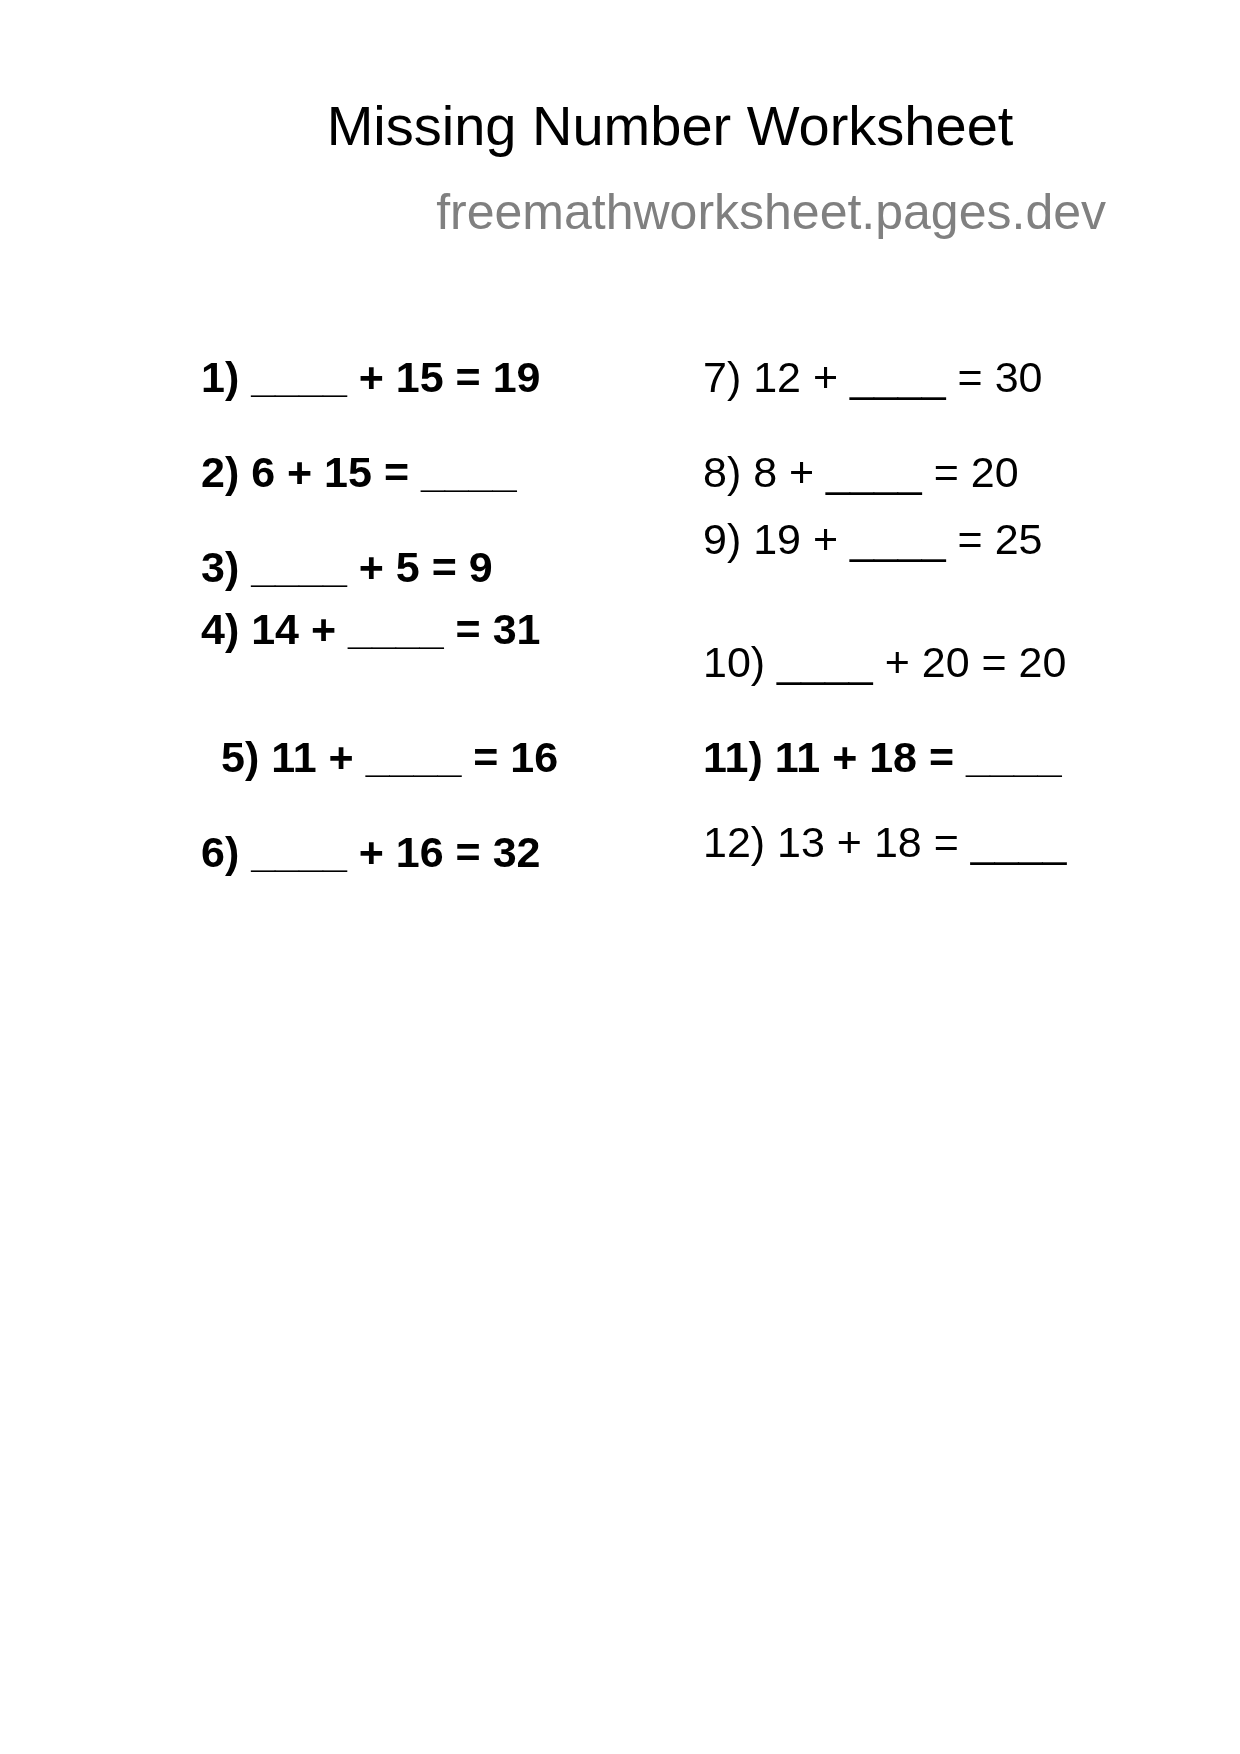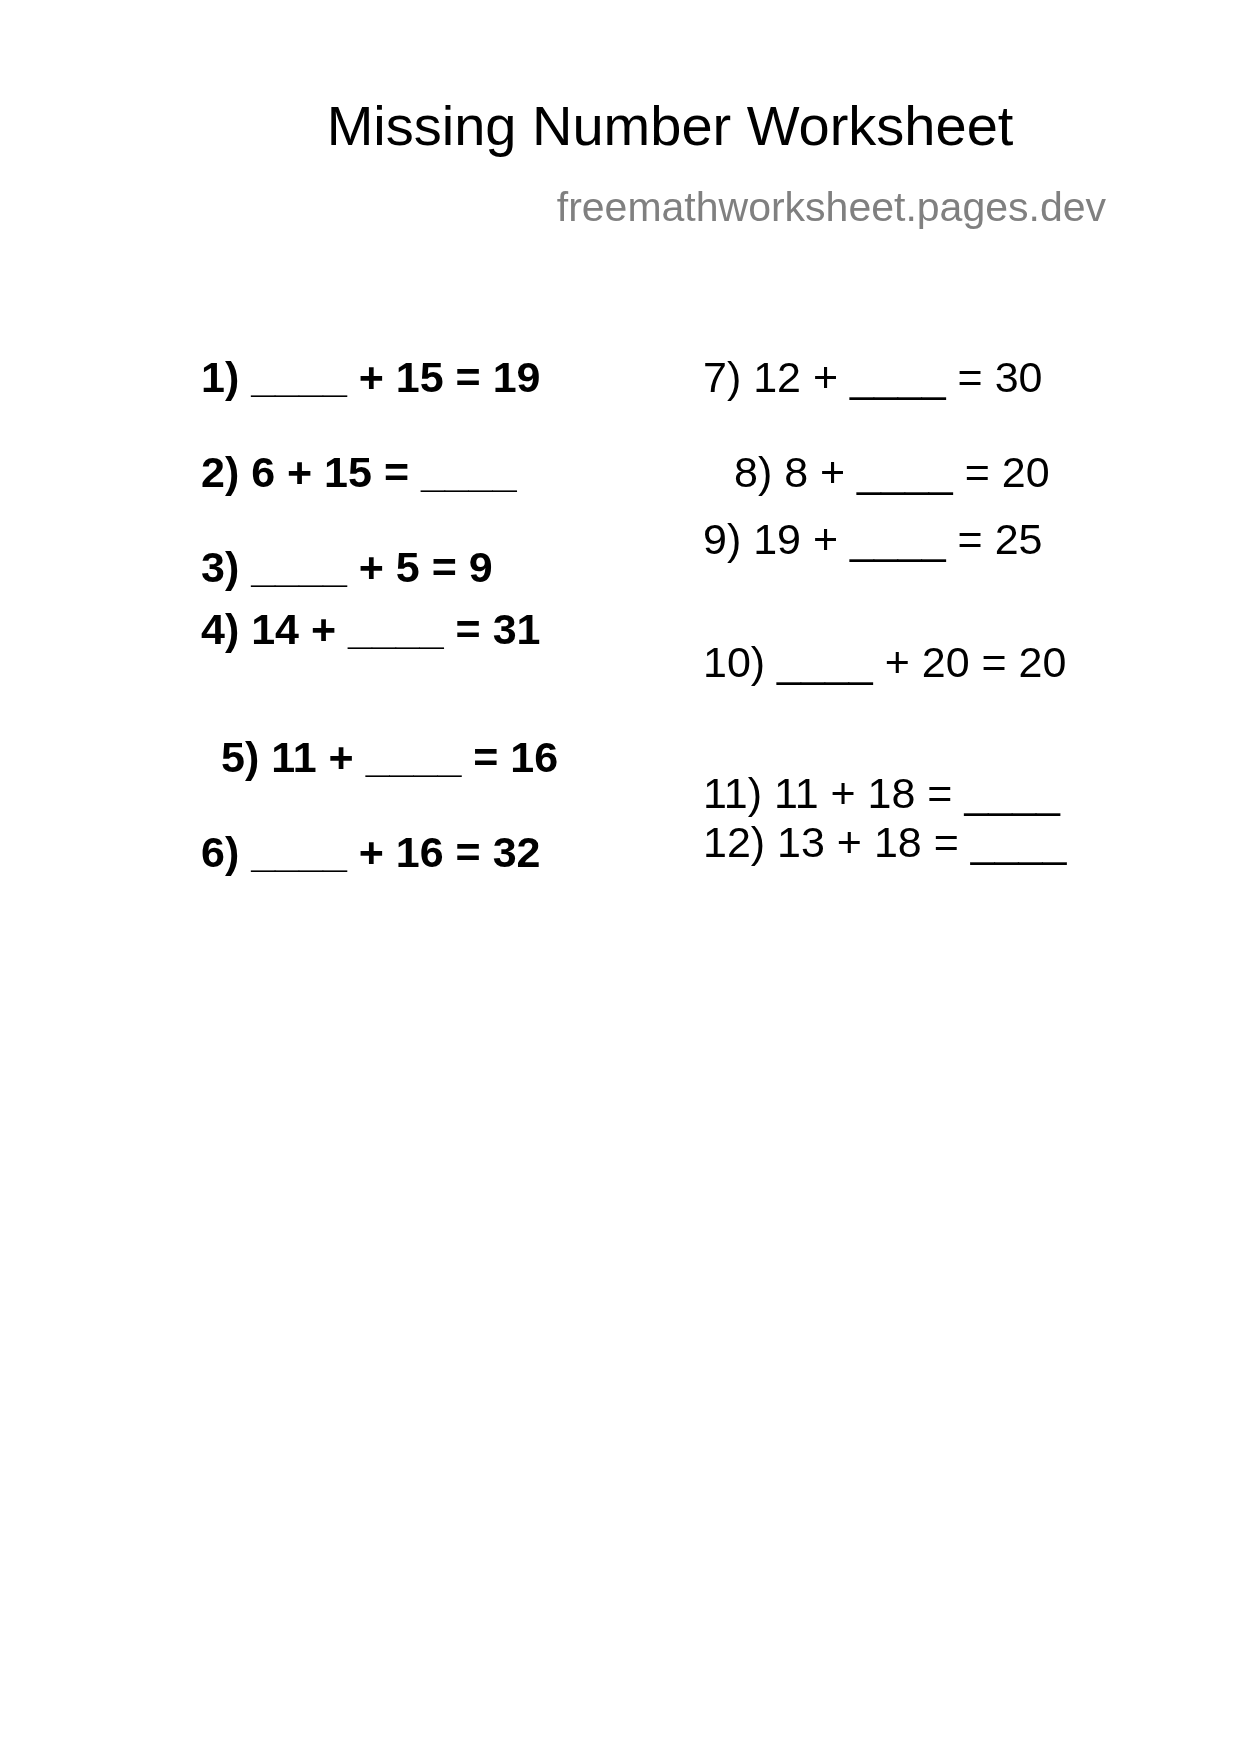--- a/index.html
+++ b/index.html
@@ -23,21 +23,21 @@
       text-align: center;
       font-size: 56px;
       line-height: 1;
       font-weight: normal;
       margin: 0;
     }
     .subtitle {
       position: absolute;
       right: 134px;
       top: 187px;
-      font-size: 41px;
+      font-size: 50px;
       line-height: 1;
       color: #808080;
     }
     .problem {
       position: absolute;
       font-size: 43px;
       line-height: 1;
       white-space: pre;
     }
     .col-left { left: 201px; font-weight: bold; }
@@ -53,18 +53,18 @@
   <div class="problem col-left" style="top:356px;">1) ____ + 15 = 19</div>
   <div class="problem col-left" style="top:451px;">2) 6 + 15 = ____</div>
   <div class="problem col-left" style="top:546px;">3) ____ + 5 = 9</div>
   <div class="problem col-left" style="top:608px;">4) 14 + ____ = 31</div>
   <div class="problem col-left" style="top:736px;margin-left:20px;">5) 11 + ____ = 16</div>
   <div class="problem col-left" style="top:831px;">6) ____ + 16 = 32</div>
 </div>
 
 <div>
   <div class="problem col-right" style="top:356px;">7) 12 + ____ = 30</div>
-  <div class="problem col-right" style="top:451px;margin-left:31px;">8) 8 + ____ = 20</div>
+  <div class="problem col-right" style="top:451px;">8) 8 + ____ = 20</div>
   <div class="problem col-right" style="top:518px;">9) 19 + ____ = 25</div>
   <div class="problem col-right" style="top:641px;">10) ____ + 20 = 20</div>
-  <div class="problem col-right" style="top:772px;">11) 11 + 18 = ____</div>
+  <div class="problem col-right" style="top:736px;font-weight:bold;">11) 11 + 18 = ____</div>
   <div class="problem col-right" style="top:821px;">12) 13 + 18 = ____</div>
 </div>
 
 </body></html>

